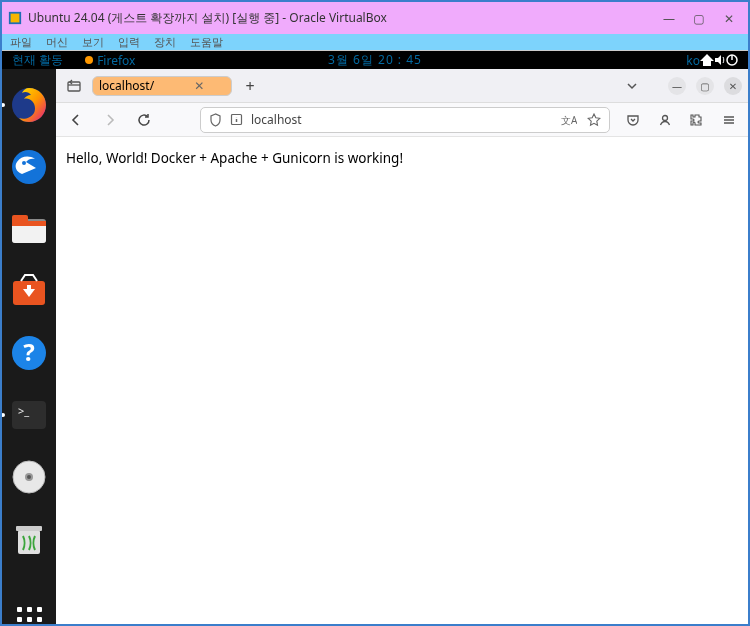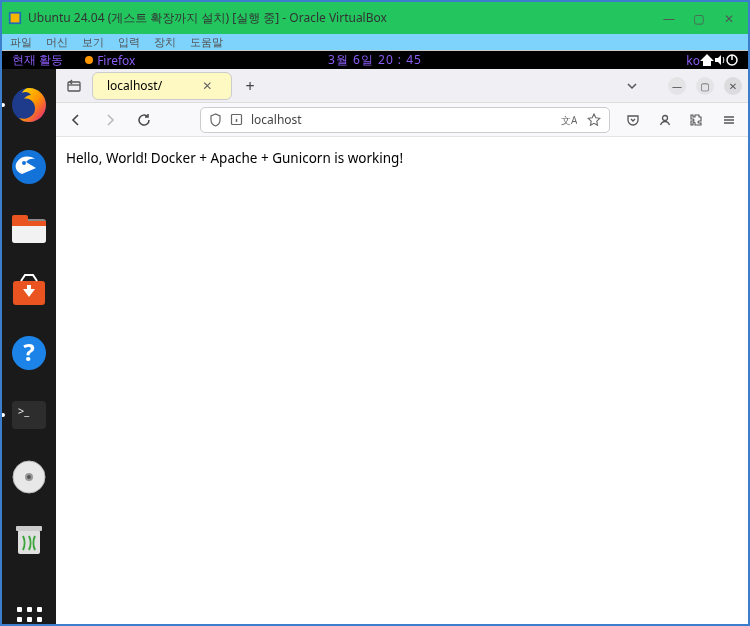--- a/index.html
+++ b/index.html
@@ -1,29 +1,29 @@
 <!DOCTYPE html>
 <html><head>
   <meta charset="utf-8">
   <style>
     * { margin: 0; padding: 0; box-sizing: border-box; font-family: "Segoe UI", "Noto Sans", sans-serif; }
     body { width: 750px; height: 626px; border: 2px solid #3b7ecb; background: #fff; display: flex; flex-direction: column; overflow: hidden; }
 
     
-    .vb-titlebar { height: 26px; background: #22c55e; display: flex; align-items: center; padding: 16px 6px; font-size: 12px; color: #333; }
+    .vb-titlebar { height: 26px; background: #f0abfc; display: flex; align-items: center; padding: 16px 6px; font-size: 12px; color: #333; }
     .vb-titlebar .vb-icon { width: 14px; height: 14px; margin-right: 6px; }
     .vb-titlebar .title { flex: 1; }
     .vb-titlebar .winbtn { width: 26px; height: 18px; display: flex; align-items: center; justify-content: center; margin-left: 4px; color: #555; }
 
     
     .vb-menubar { height: 20px; background: #7dd3fc; display: flex; align-items: center; padding: 0 8px; font-size: 11px; color: #555; gap: 14px; border-bottom: 1px solid #ccc; }
     .vb-menubar span { cursor: default; }
 
     
-    .ubuntu-topbar { height: 22px; background: #000; color: #8b5cf6; display: flex; align-items: center; font-size: 12px; padding: 0 10px; }
+    .ubuntu-topbar { height: 22px; background: #000; color: #0369a1; display: flex; align-items: center; font-size: 12px; padding: 0 10px; }
     .ubuntu-topbar .activities { }
     .ubuntu-topbar .appname { margin-left: 22px; display: flex; align-items: center; gap: 4px; }
     .ubuntu-topbar .ffdot { width: 8px; height: 8px; border-radius: 50%; background: #ff9800; display:inline-block; }
     .ubuntu-topbar .clock { position: absolute; left: 50%; transform: translateX(-50%); letter-spacing: 1px; }
     .ubuntu-topbar .right { margin-left: auto; display: flex; align-items: center; }
     .ubuntu-topbar svg { fill: #fff; }
 
     
     .guest { flex: 1; display: flex; background: #2c001e; position: relative; }
 
@@ -32,21 +32,21 @@
     .dockitem { width: 44px; height: 44px; border-radius: 10px; display: flex; align-items: center; justify-content: center; position: relative; }
     .dockitem.active::before { content: ""; position: absolute; left: -6px; width: 4px; height: 4px; border-radius: 2px; background: #fff; }
     .dock .spacer { flex: 1; }
     .apps-grid { width: 44px; height: 44px; display: grid; grid-template-columns: repeat(3,5px); grid-template-rows: repeat(3,5px); gap: 5px; align-content: center; justify-content: center; margin-bottom: 16px; }
     .apps-grid i { background: #fff; border-radius: 1px; }
 
     
     .content { flex: 1; background: #fff; display: flex; flex-direction: column; }
     .ff-tabbar { height: 34px; background: #f0f0f4; display: flex; align-items: center; padding: 0 6px; gap: 6px; border-bottom: 1px solid #ddd; }
     .ff-recent { width: 24px; height: 24px; display: flex; align-items: center; justify-content: center; border-radius: 4px; }
-    .ff-tab { display: flex; align-items: center; height: 28px; background: #fef9c3; border: 1px solid #ccc; border-radius: 6px; padding: 0 14px; font-size: 12px; gap: 40px; min-width: 140px; }
+    .ff-tab { display: flex; align-items: center; height: 20px; background: #fdba74; border: 1px solid #ccc; border-radius: 6px; padding: 0 6px; font-size: 12px; gap: 40px; min-width: 140px; }
     .ff-tab .closetab { color: #666; font-size: 12px; }
     .ff-newtab { width: 24px; height: 24px; display: flex; align-items: center; justify-content: center; color: #444; font-size: 16px; }
     .ff-tabbar .flex { flex: 1; }
     .ff-winctl { display: flex; gap: 10px; align-items: center; }
     .ff-winctl .circ { width: 18px; height: 18px; border-radius: 50%; background: #e4e4e7; display: flex; align-items: center; justify-content: center; font-size: 10px; color: #555; }
     .ff-winctl .circ.x { background: #dcdcdf; }
 
     .ff-toolbar { height: 34px; background: #f9f9fb; display: flex; align-items: center; padding: 0 10px; gap: 14px; border-bottom: 1px solid #e4e4e4; }
     .navbtn { width: 20px; height: 20px; display: flex; align-items: center; justify-content: center; color: #555; }
     .navbtn.disabled { color: #bbb; }

